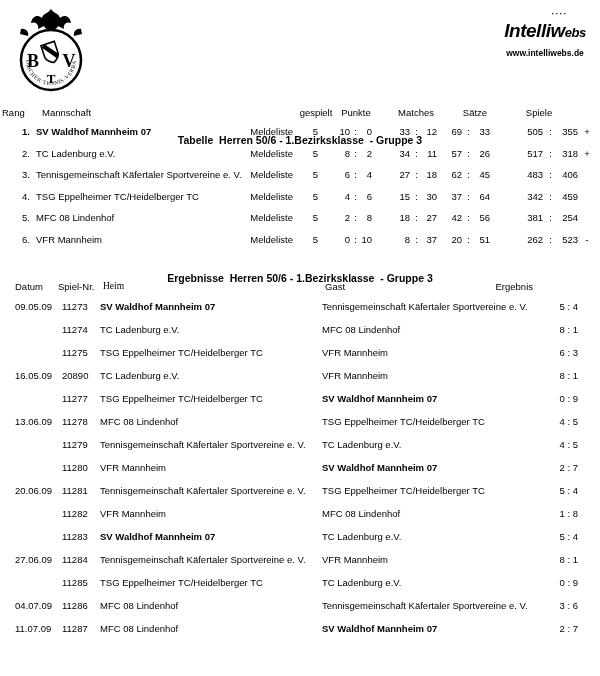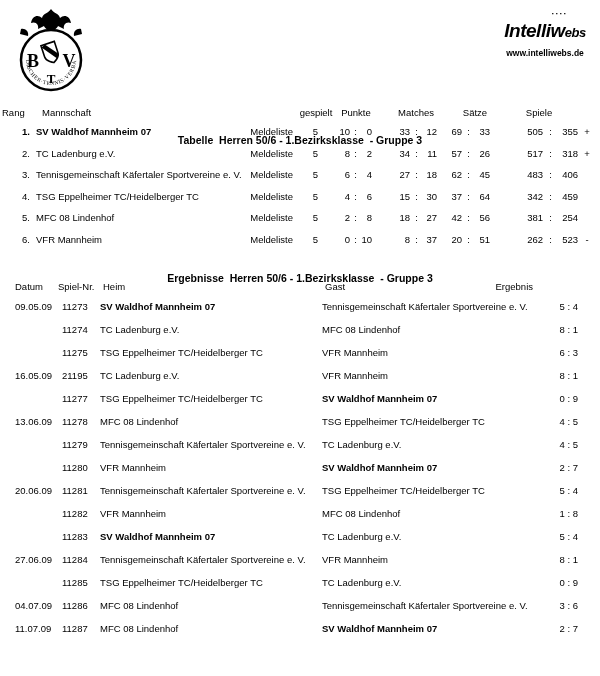--- a/index.html
+++ b/index.html
@@ -41,21 +41,21 @@
   .s-row span { white-space:nowrap; }
   .ar { text-align:right; }
   .ac { text-align:center; }
   .bold { font-weight:bold; }
 
   
   .r-head { left:0; top:281px; width:544px; height:13px; font-size:9.5px; }
   .r-head span { position:absolute; white-space:nowrap; }
   .rh-datum { left:15px; }
   .rh-nr    { left:58px; }
-  .rh-heim  { left:103px; }
+  .rh-heim  { left:103px;font-family:Liberation Serif, serif; }
   .rh-gast  { left:325px; }
   .rh-erg   { right:11px; }
 
   .r-rows { left:0; top:295px; width:476px; }
   .r-row {
     display:grid; grid-template-columns:47px 38px 222px 218px 38px;
     padding-left:15px; height:23px; align-items:center; font-size:9.5px;
   }
   .r-row span { white-space:nowrap; }
 
@@ -271,21 +271,21 @@
     <div class="r-row">
       <span></span>
       <span>11275</span>
       <span>TSG Eppelheimer TC/Heidelberger TC</span>
       <span>VFR Mannheim</span>
       <span class="ar">6 : 3</span>
     </div>
 
     <div class="r-row">
       <span>16.05.09</span>
-      <span>21195</span>
+      <span>20890</span>
       <span>TC Ladenburg e.V.</span>
       <span>VFR Mannheim</span>
       <span class="ar">8 : 1</span>
     </div>
 
     <div class="r-row">
       <span></span>
       <span>11277</span>
       <span>TSG Eppelheimer TC/Heidelberger TC</span>
       <span class="bold">SV Waldhof Mannheim 07</span>

